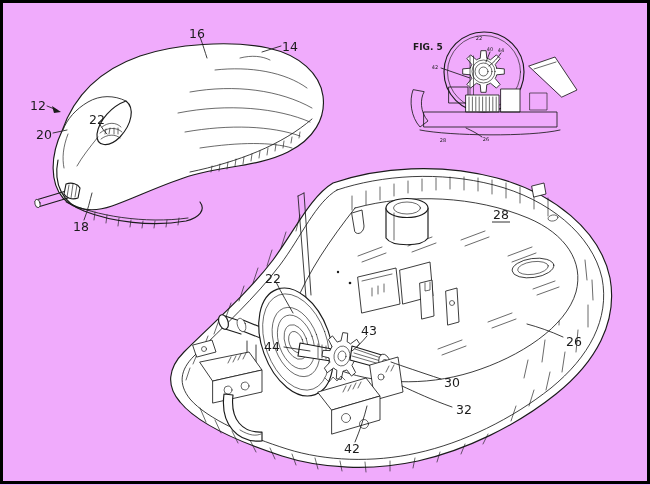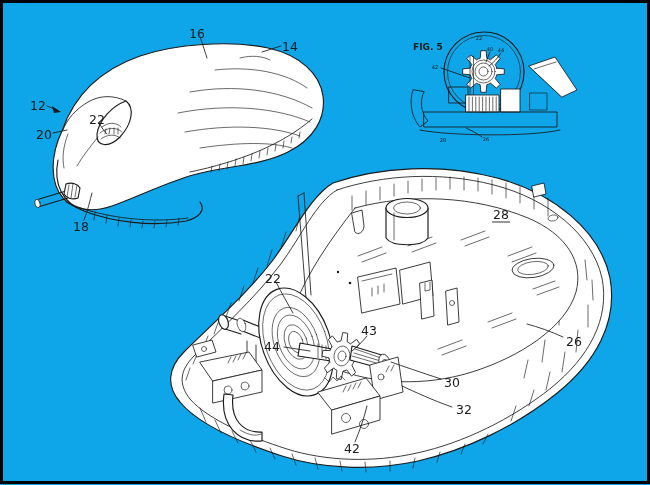--- a/index.html
+++ b/index.html
@@ -1,17 +1,17 @@
 <!DOCTYPE html>
 <html><head>
 <meta charset="utf-8">
 <style>
   html,body{margin:0;padding:0;background:#e8e8e8;}
   .sheet{
-    position:relative;width:650px;height:485px;background:#0ea5e9;
+    position:relative;width:650px;height:485px;background:#f0abfc;
     overflow:hidden;font-family:"DejaVu Sans","Liberation Sans",sans-serif;
   }
   svg{display:block;width:650px;height:485px;}
   
   path,line,circle,ellipse,rect,polyline{vector-effect:non-scaling-stroke;}
   .ink{stroke:#1b1b1b;fill:none;stroke-width:1.15;stroke-linecap:round;stroke-linejoin:round;}
   .ink-thin{stroke:#1b1b1b;fill:none;stroke-width:0.65;stroke-linecap:round;}
   .ink-med{stroke:#1b1b1b;fill:none;stroke-width:0.85;stroke-linecap:round;}
   .white{fill:#ffffff;}
   .leader{stroke:#1b1b1b;fill:none;stroke-width:0.85;stroke-linecap:round;}

